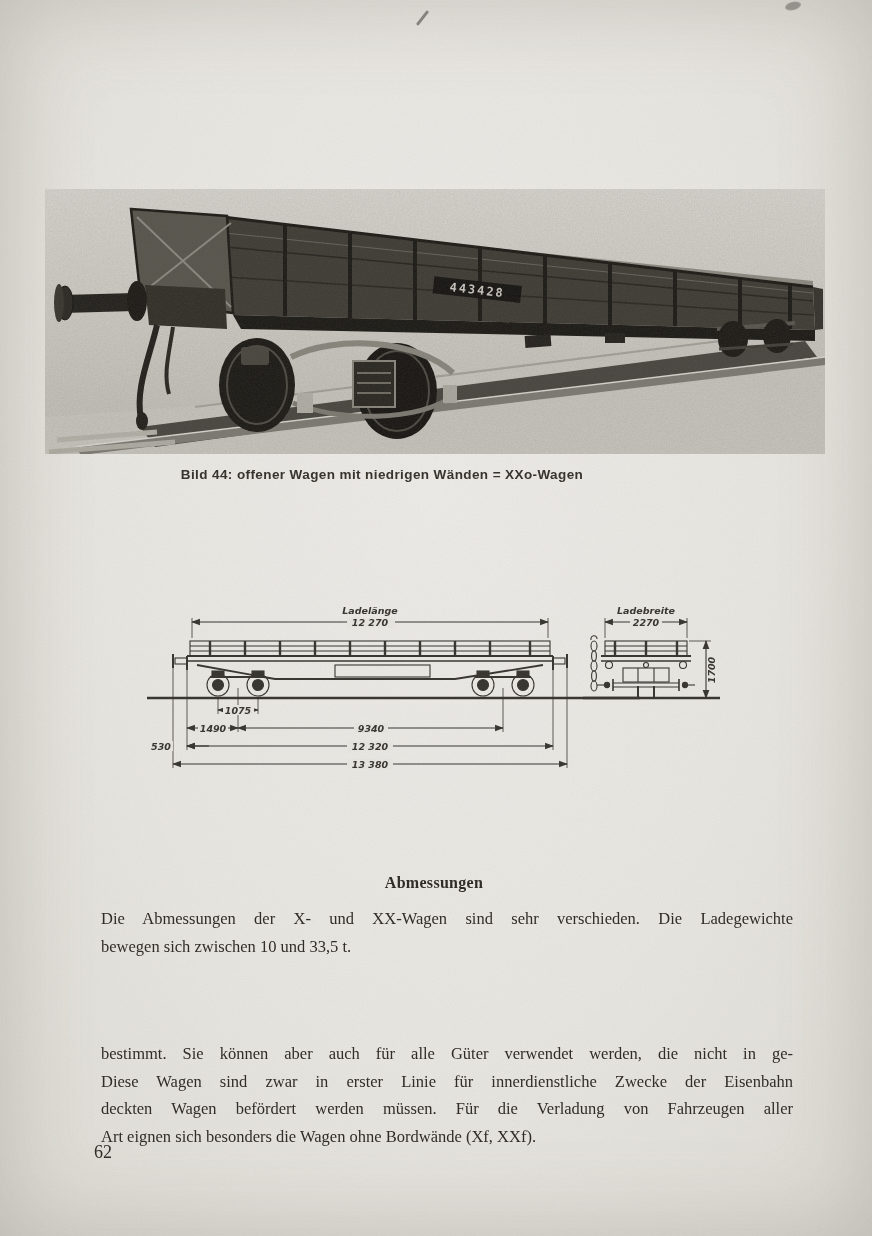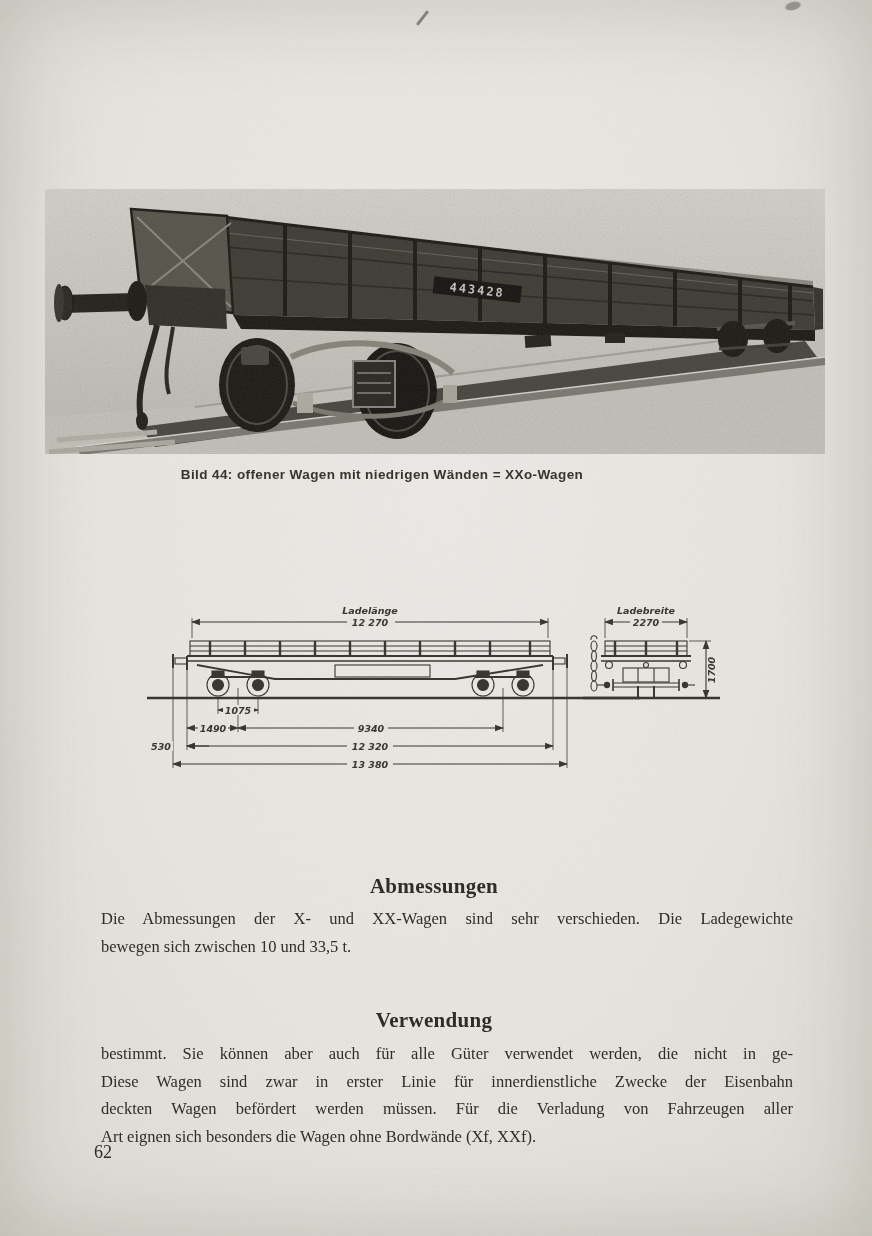--- a/index.html
+++ b/index.html
@@ -21,21 +21,21 @@
   }
   .photo-wrap{position:absolute;left:45px;top:189px;width:780px;height:265px;}
   .caption{
     position:absolute;left:0;top:467px;width:764px;text-align:center;
     font-family:"Liberation Sans", sans-serif;font-weight:700;font-size:13.5px;
     letter-spacing:.4px;color:#33302a;
   }
   .drawing-wrap{position:absolute;left:135px;top:578px;width:600px;height:214px;}
   .sec-heading{
     position:absolute;left:0;width:868px;text-align:center;
-    font-weight:700;font-size:21px;color:#2b2823;letter-spacing:.3px;
+    font-weight:700;font-size:16px;color:#2b2823;letter-spacing:.3px;
   }
   .h-abmessungen{top:874px;}
   .h-verwendung{top:1008px;}
   .para{position:absolute;left:101px;width:692px;font-size:16.5px;line-height:27.5px;color:#2b2823;}
   .p-abmessungen{top:905px;}
   .p-verwendung{top:1040px;}
   .jline{text-align:justify;text-align-last:justify;white-space:nowrap;}
   .jline.last{text-align:left;text-align-last:auto;}
   .page-number{position:absolute;left:94px;top:1142px;font-size:18px;color:#2b2823;}
   .grain-overlay{position:absolute;left:0;top:0;width:872px;height:1236px;opacity:.12;pointer-events:none;}
@@ -327,21 +327,20 @@
       </g>
     </svg>
   </div>
 
   <div class="sec-heading h-abmessungen">Abmessungen</div>
   <div class="para p-abmessungen">
     <div class="jline">Die Abmessungen der X- und XX-Wagen sind sehr verschieden. Die Ladegewichte</div>
     <div class="jline last">bewegen sich zwischen 10 und 33,5 t.</div>
   </div>
 
-  <div class="sec-heading h-verwendung">Verwendung</div>
   <div class="para p-verwendung">
     <div class="jline">bestimmt. Sie können aber auch für alle Güter verwendet werden, die nicht in ge-</div>
     <div class="jline">Diese Wagen sind zwar in erster Linie für innerdienstliche Zwecke der Eisenbahn</div>
     <div class="jline">deckten Wagen befördert werden müssen. Für die Verladung von Fahrzeugen aller</div>
     <div class="jline last">Art eignen sich besonders die Wagen ohne Bordwände (Xf, XXf).</div>
   </div>
 
   <div class="page-number">62</div>
 
   <svg class="grain-overlay">

